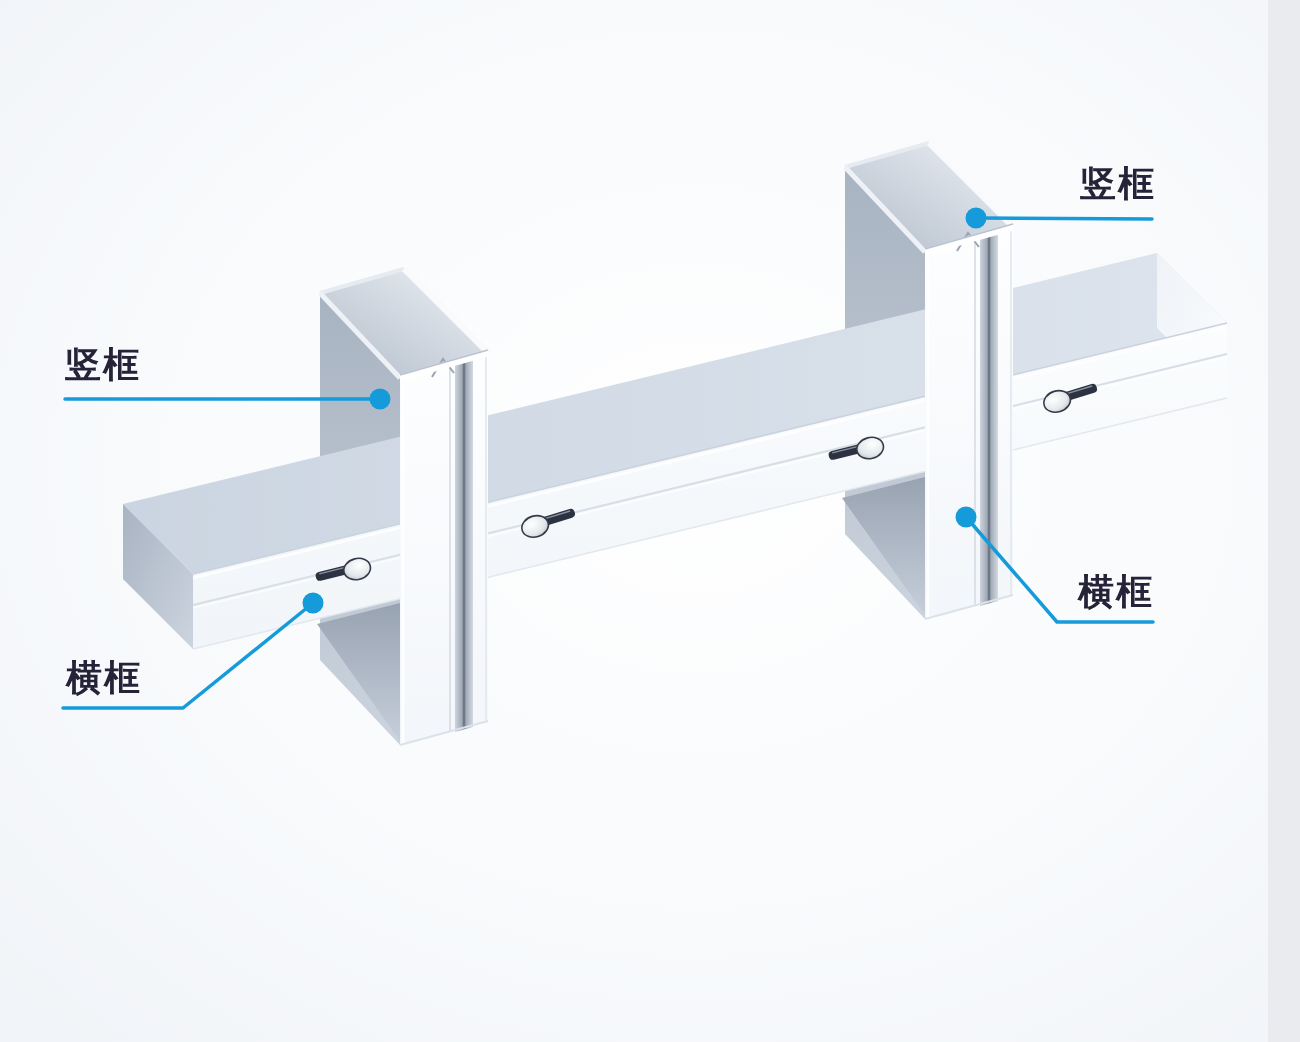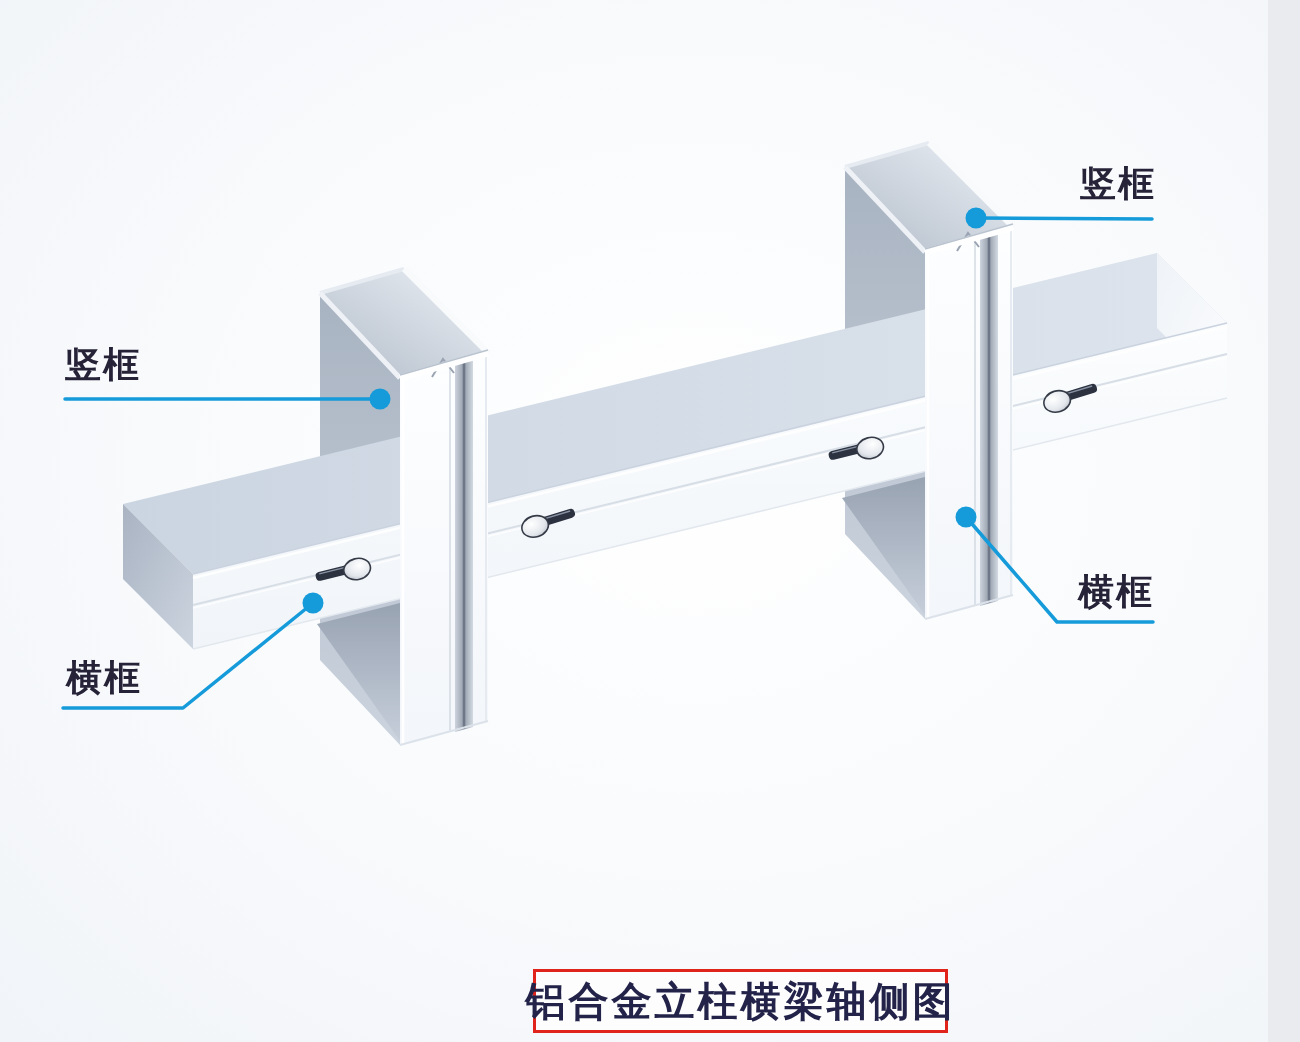--- a/index.html
+++ b/index.html
@@ -185,17 +185,14 @@
   </svg>
 
   <div class="lbl" style="left:1080px;top:164px;width:74px;">竖框</div>
 
   <div class="lbl" style="left:64px;top:345px;width:78px;">竖框</div>
 
   <div class="lbl" style="left:64px;top:658px;width:80px;">横框</div>
 
   <div class="lbl" style="left:1076px;top:572px;width:80px;">横框</div>
 
-  <div id="title-box">
-    <span>铝合金立柱横梁轴侧图</span>
-  </div>
 
 </div>
 
 </body></html>

